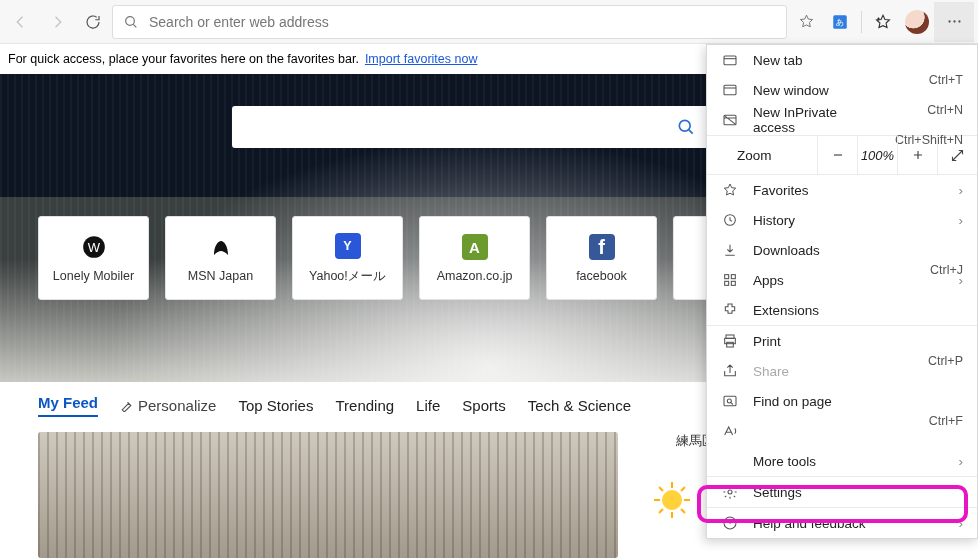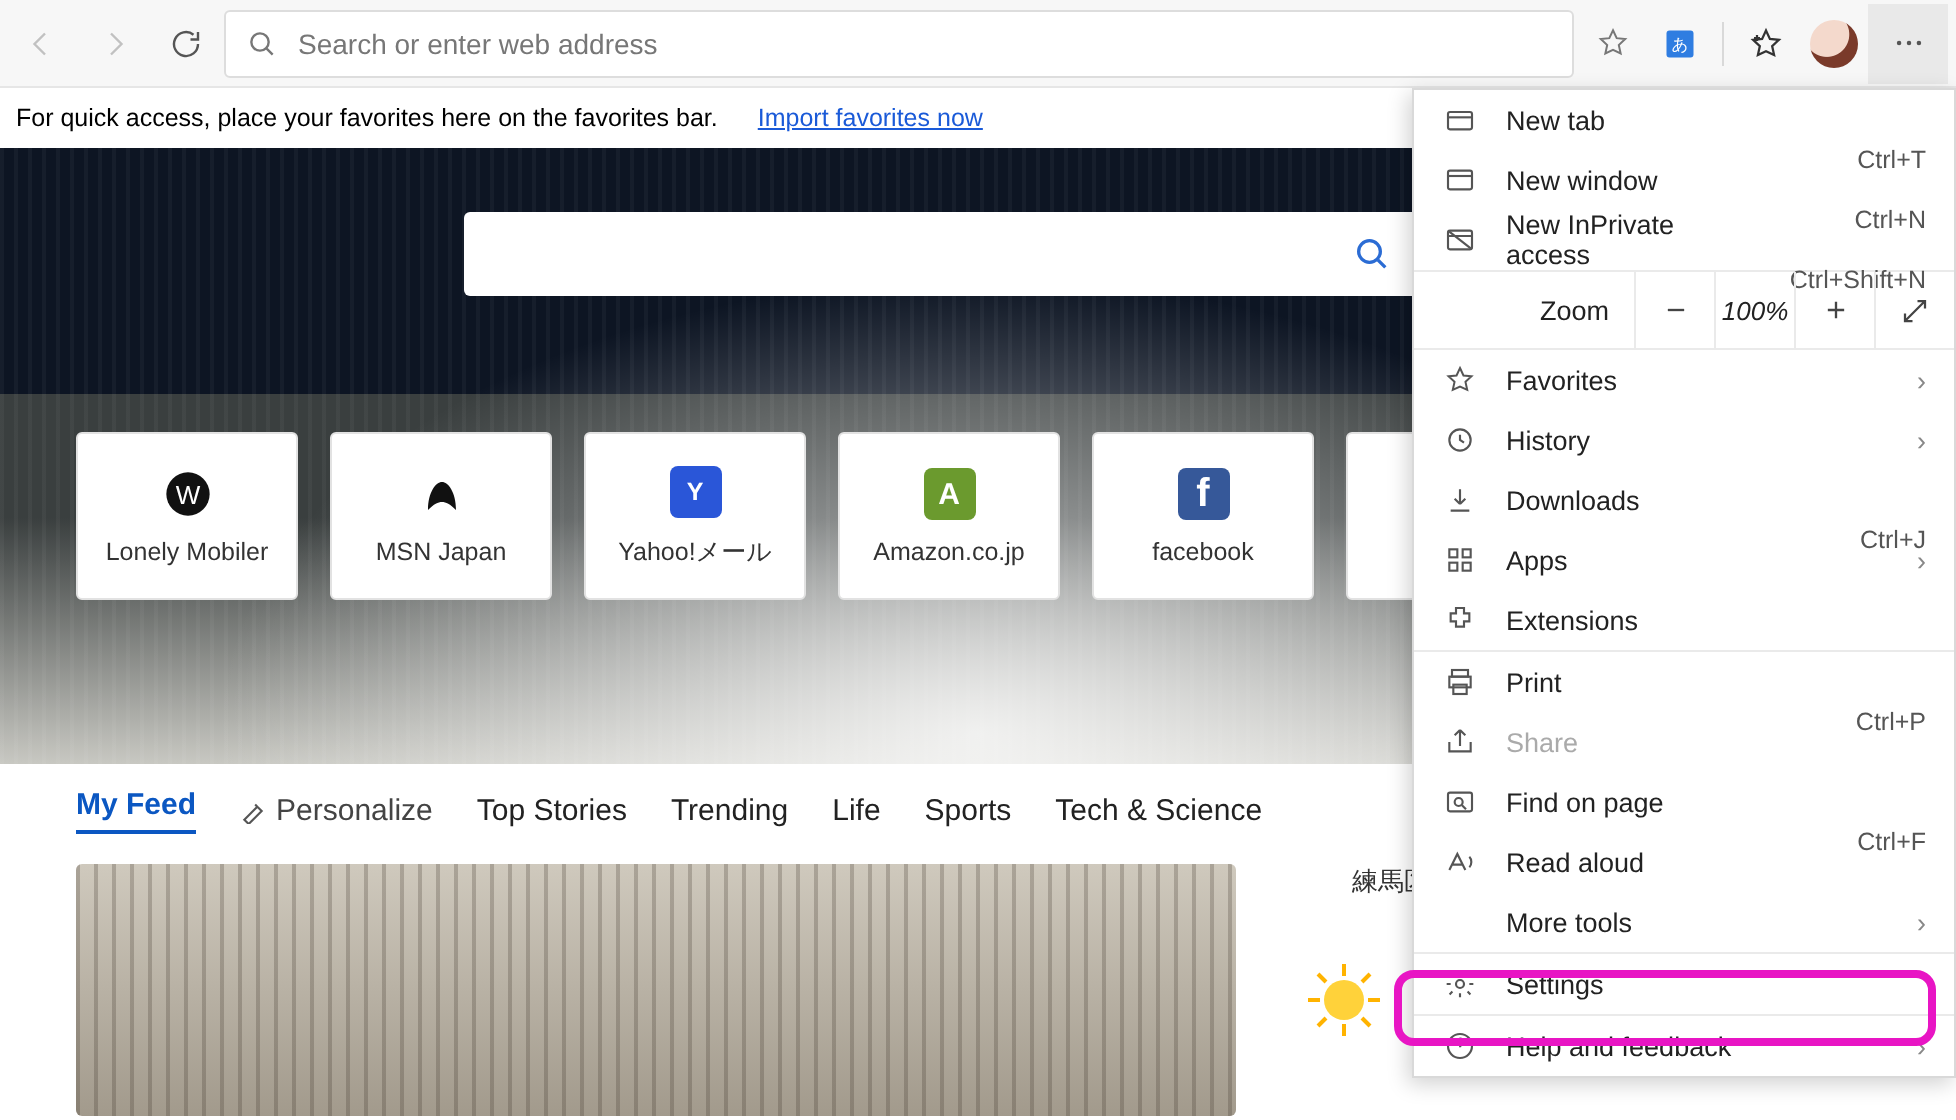--- a/index.html
+++ b/index.html
@@ -11,21 +11,21 @@
   .tbtn.disabled { color:#c1c1c1; }
   .addr { flex:1; height:34px; background:#fff; border:1px solid #ddd; border-radius:3px; display:flex; align-items:center; padding:0 10px; gap:10px; color:#777; font-size:14px; }
   .addr .ph { color:#777; }
   .tright { display:flex; align-items:center; gap:0; }
   .tdiv { width:1px; height:22px; background:#d9d9d9; margin:0 4px; }
   .avatar { width:24px; height:24px; border-radius:50%; background:radial-gradient(circle at 35% 30%,#f4d9cc 0 48%,#7a3a2a 50% 100%); }
   .more { width:40px; height:40px; display:flex; align-items:center; justify-content:center; background:#e9e9e9; }
 
   
   .favbar { height:30px; display:flex; align-items:center; padding:0 8px; font-size:12.5px; background:#fff; }
-  .favbar a { color:#1a5ad8; text-decoration:underline; margin-left:20px; }
+  .favbar a { color:#1a5ad8; text-decoration:underline; margin-left:6px; }
 
   
   .hero { position:relative; height:308px; background:linear-gradient(#0d1523 0 40%,#3a3f3f 40% 60%,#c8c8c2 100%); }
   .hero::before{content:"";position:absolute;inset:0;background:
     radial-gradient(ellipse at 50% 95%,rgba(255,255,255,.8),transparent 55%),
     repeating-linear-gradient(90deg,rgba(255,255,255,.04) 0 2px,transparent 2px 7px);}
   .searchbox { position:absolute; top:32px; left:232px; width:478px; height:42px; background:#fff; border-radius:3px; display:flex; align-items:center; justify-content:flex-end; padding:0 14px; }
   .searchbox svg { color:#2b6cd4; }
 
   .tiles { position:absolute; top:142px; left:38px; display:flex; gap:16px; }
@@ -44,21 +44,21 @@
   .sun { position:absolute; top:480px; left:652px; width:40px; height:40px; }
 
   
   .menu { position:absolute; top:44px; right:0; width:272px; background:#fff; border:1px solid #d9d9d9; box-shadow:-2px 3px 10px rgba(0,0,0,.18); font-size:13.5px; color:#222; }
   .mrow { height:30px; display:flex; align-items:center; padding:0 14px; gap:14px; }
   .mrow .lab { flex:1; }
   .mrow .sc { color:#555; font-size:12.5px;margin-top:40px; }
   .mrow.disabled { color:#aaa; }
   .msep { height:1px; background:#eaeaea; }
   .zoom { height:40px; display:flex; align-items:center; border-top:1px solid #eaeaea; border-bottom:1px solid #eaeaea; }
-  .zoom .zl { width:110px; padding-left:63px; }
+  .zoom .zl { width:110px; padding-left:30px; }
   .zcell { flex:1; height:100%; display:flex; align-items:center; justify-content:center; border-left:1px solid #eaeaea;font-style:italic; }
   .micon { width:18px; height:18px; display:flex; align-items:center; justify-content:center; color:#555; }
   .chev { color:#888; }
 
   .hl { position:absolute; border:4px solid #e815c4; border-radius:10px; pointer-events:none; }
 
   svg { display:block; }
 </style>
 </head>
 <body>
@@ -338,21 +338,20 @@
       </span>
     <span class="lab">Find on page</span>
     <span class="sc">Ctrl+F</span>
   </div>
   <div class="mrow">
     <span class="micon">
         <svg width="16" height="16" viewBox="0 0 24 24" fill="none" stroke="currentColor" stroke-width="1.6">
           <path d="M4 18L10 6l6 12M6 14h8M19 8c2 2 2 6 0 8"></path>
         </svg>
       </span>
-    <span class="lab">Read aloud</span>
   </div>
   <div class="mrow">
     <span class="micon"></span>
     <span class="lab">More tools</span>
     <span class="chev">›</span>
   </div>
   <div class="msep"></div>
   <div class="mrow">
     <span class="micon">
         <svg width="16" height="16" viewBox="0 0 24 24" fill="none" stroke="currentColor" stroke-width="1.6">

